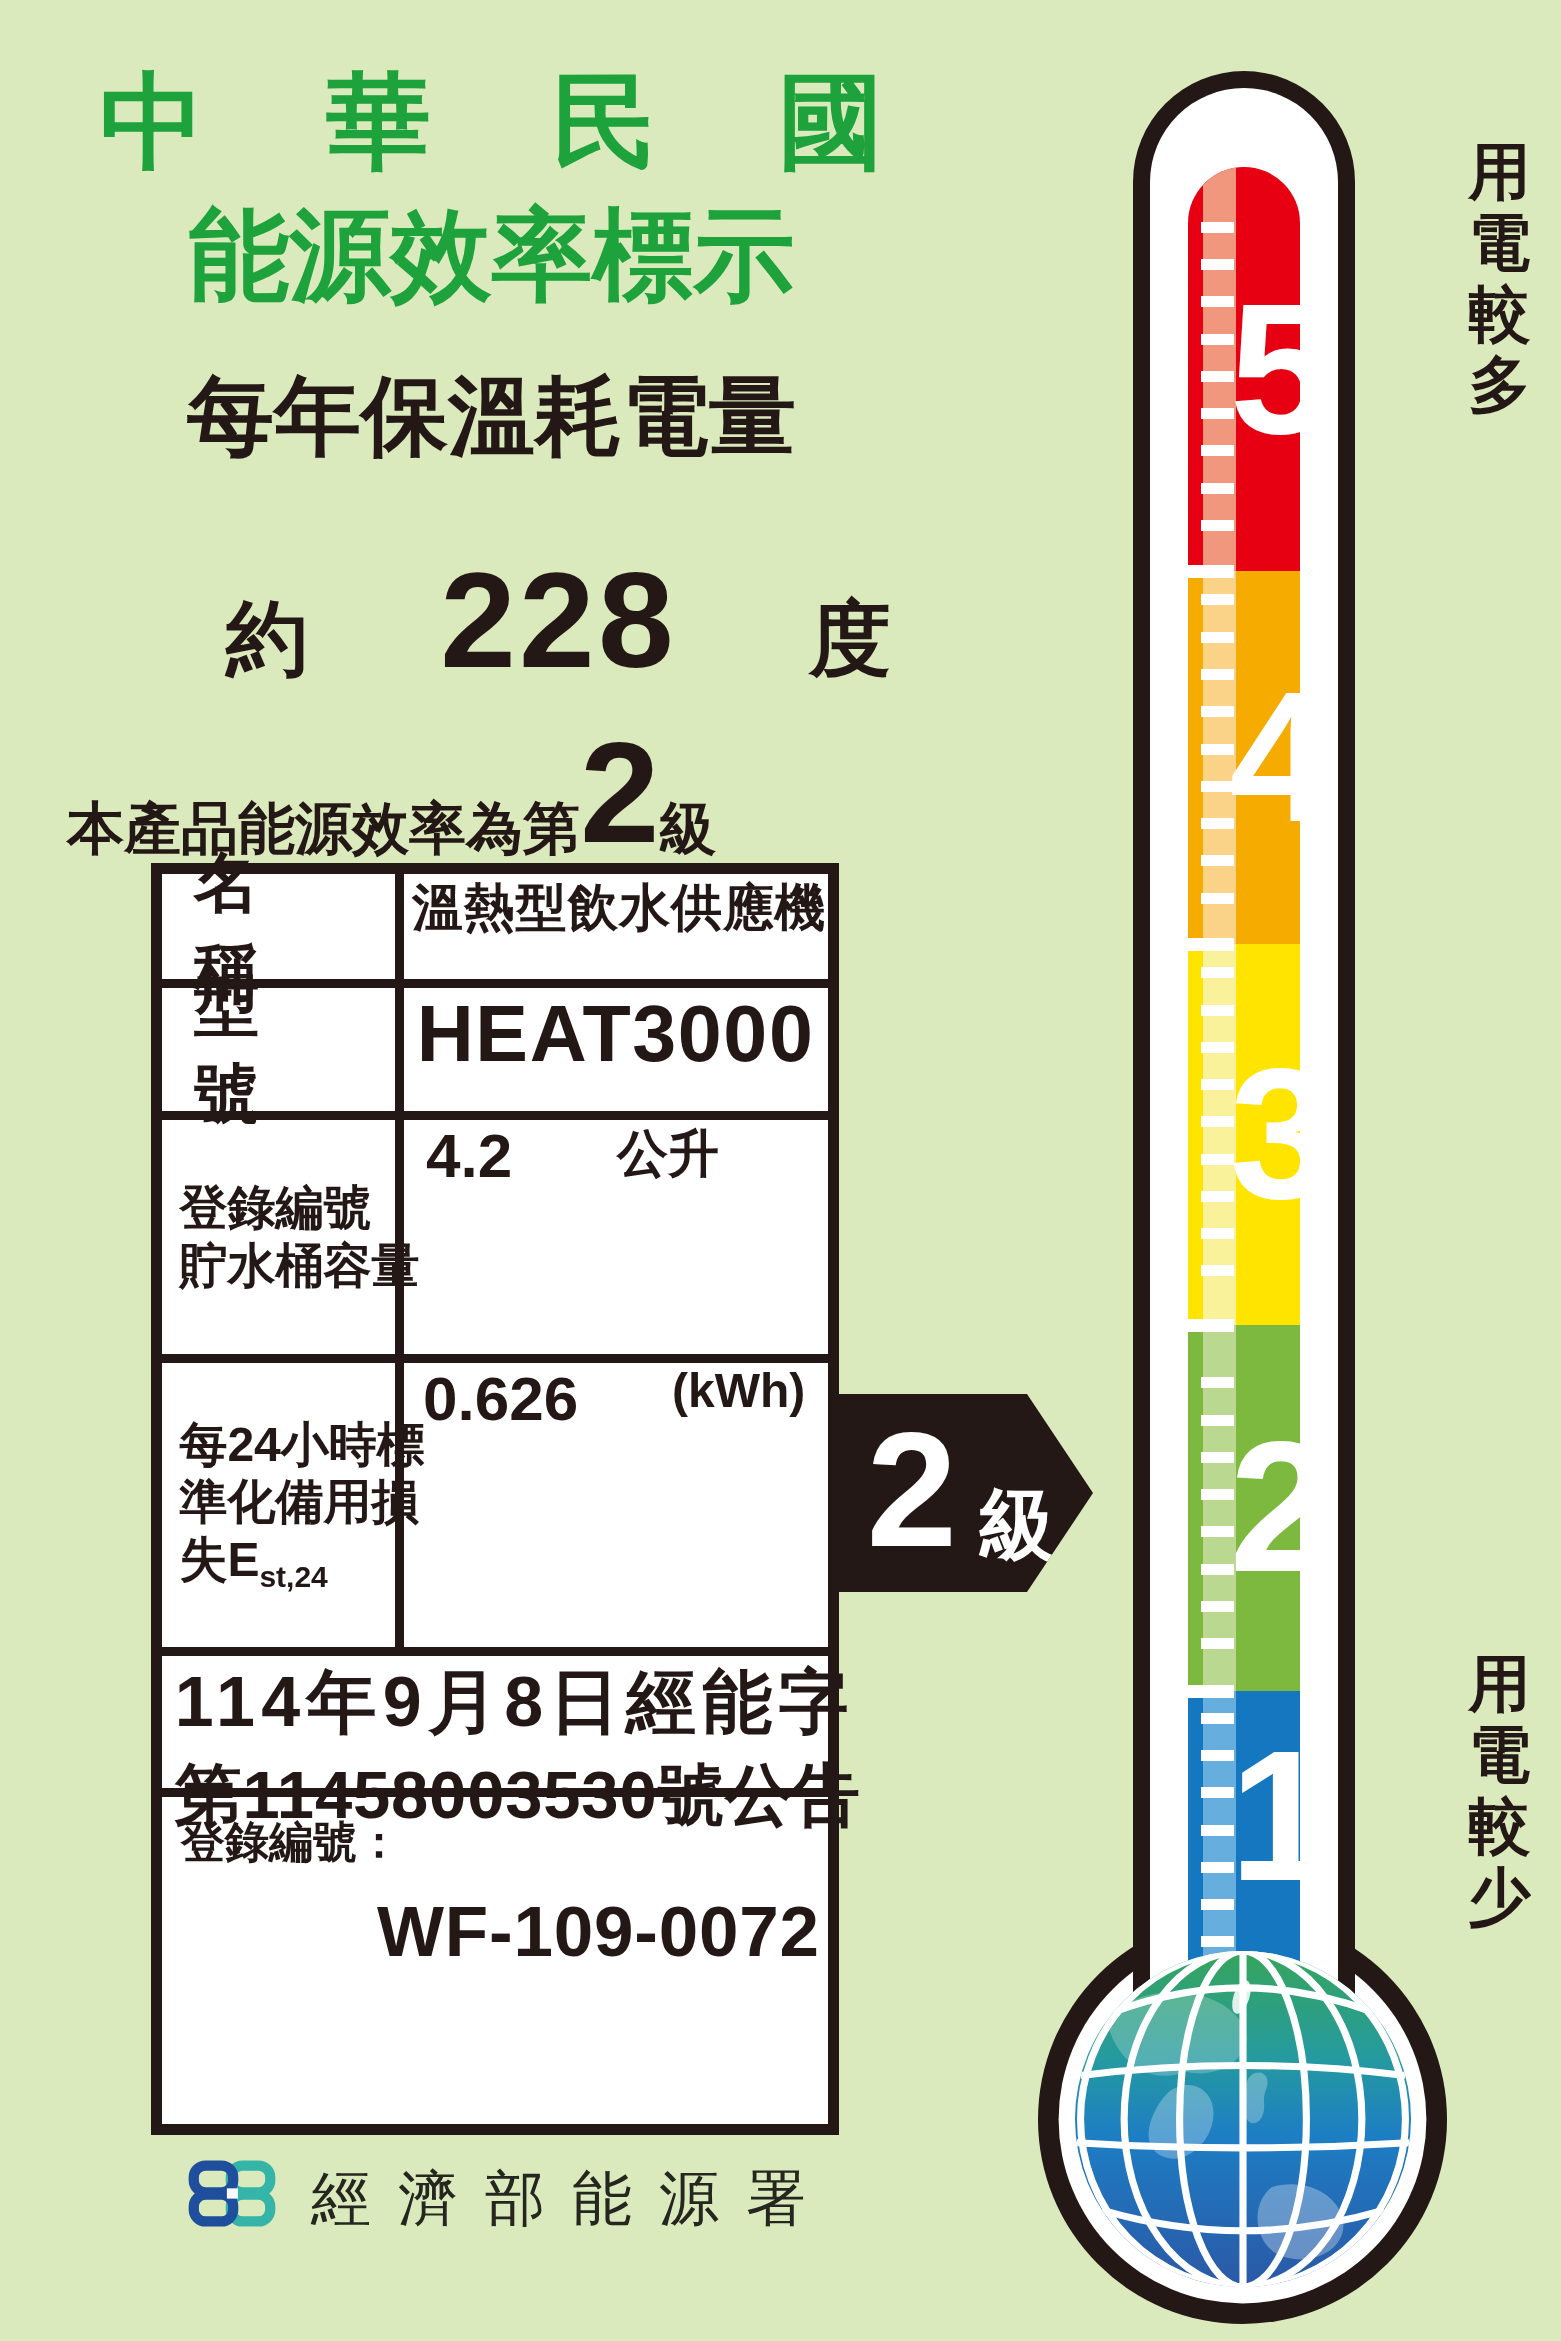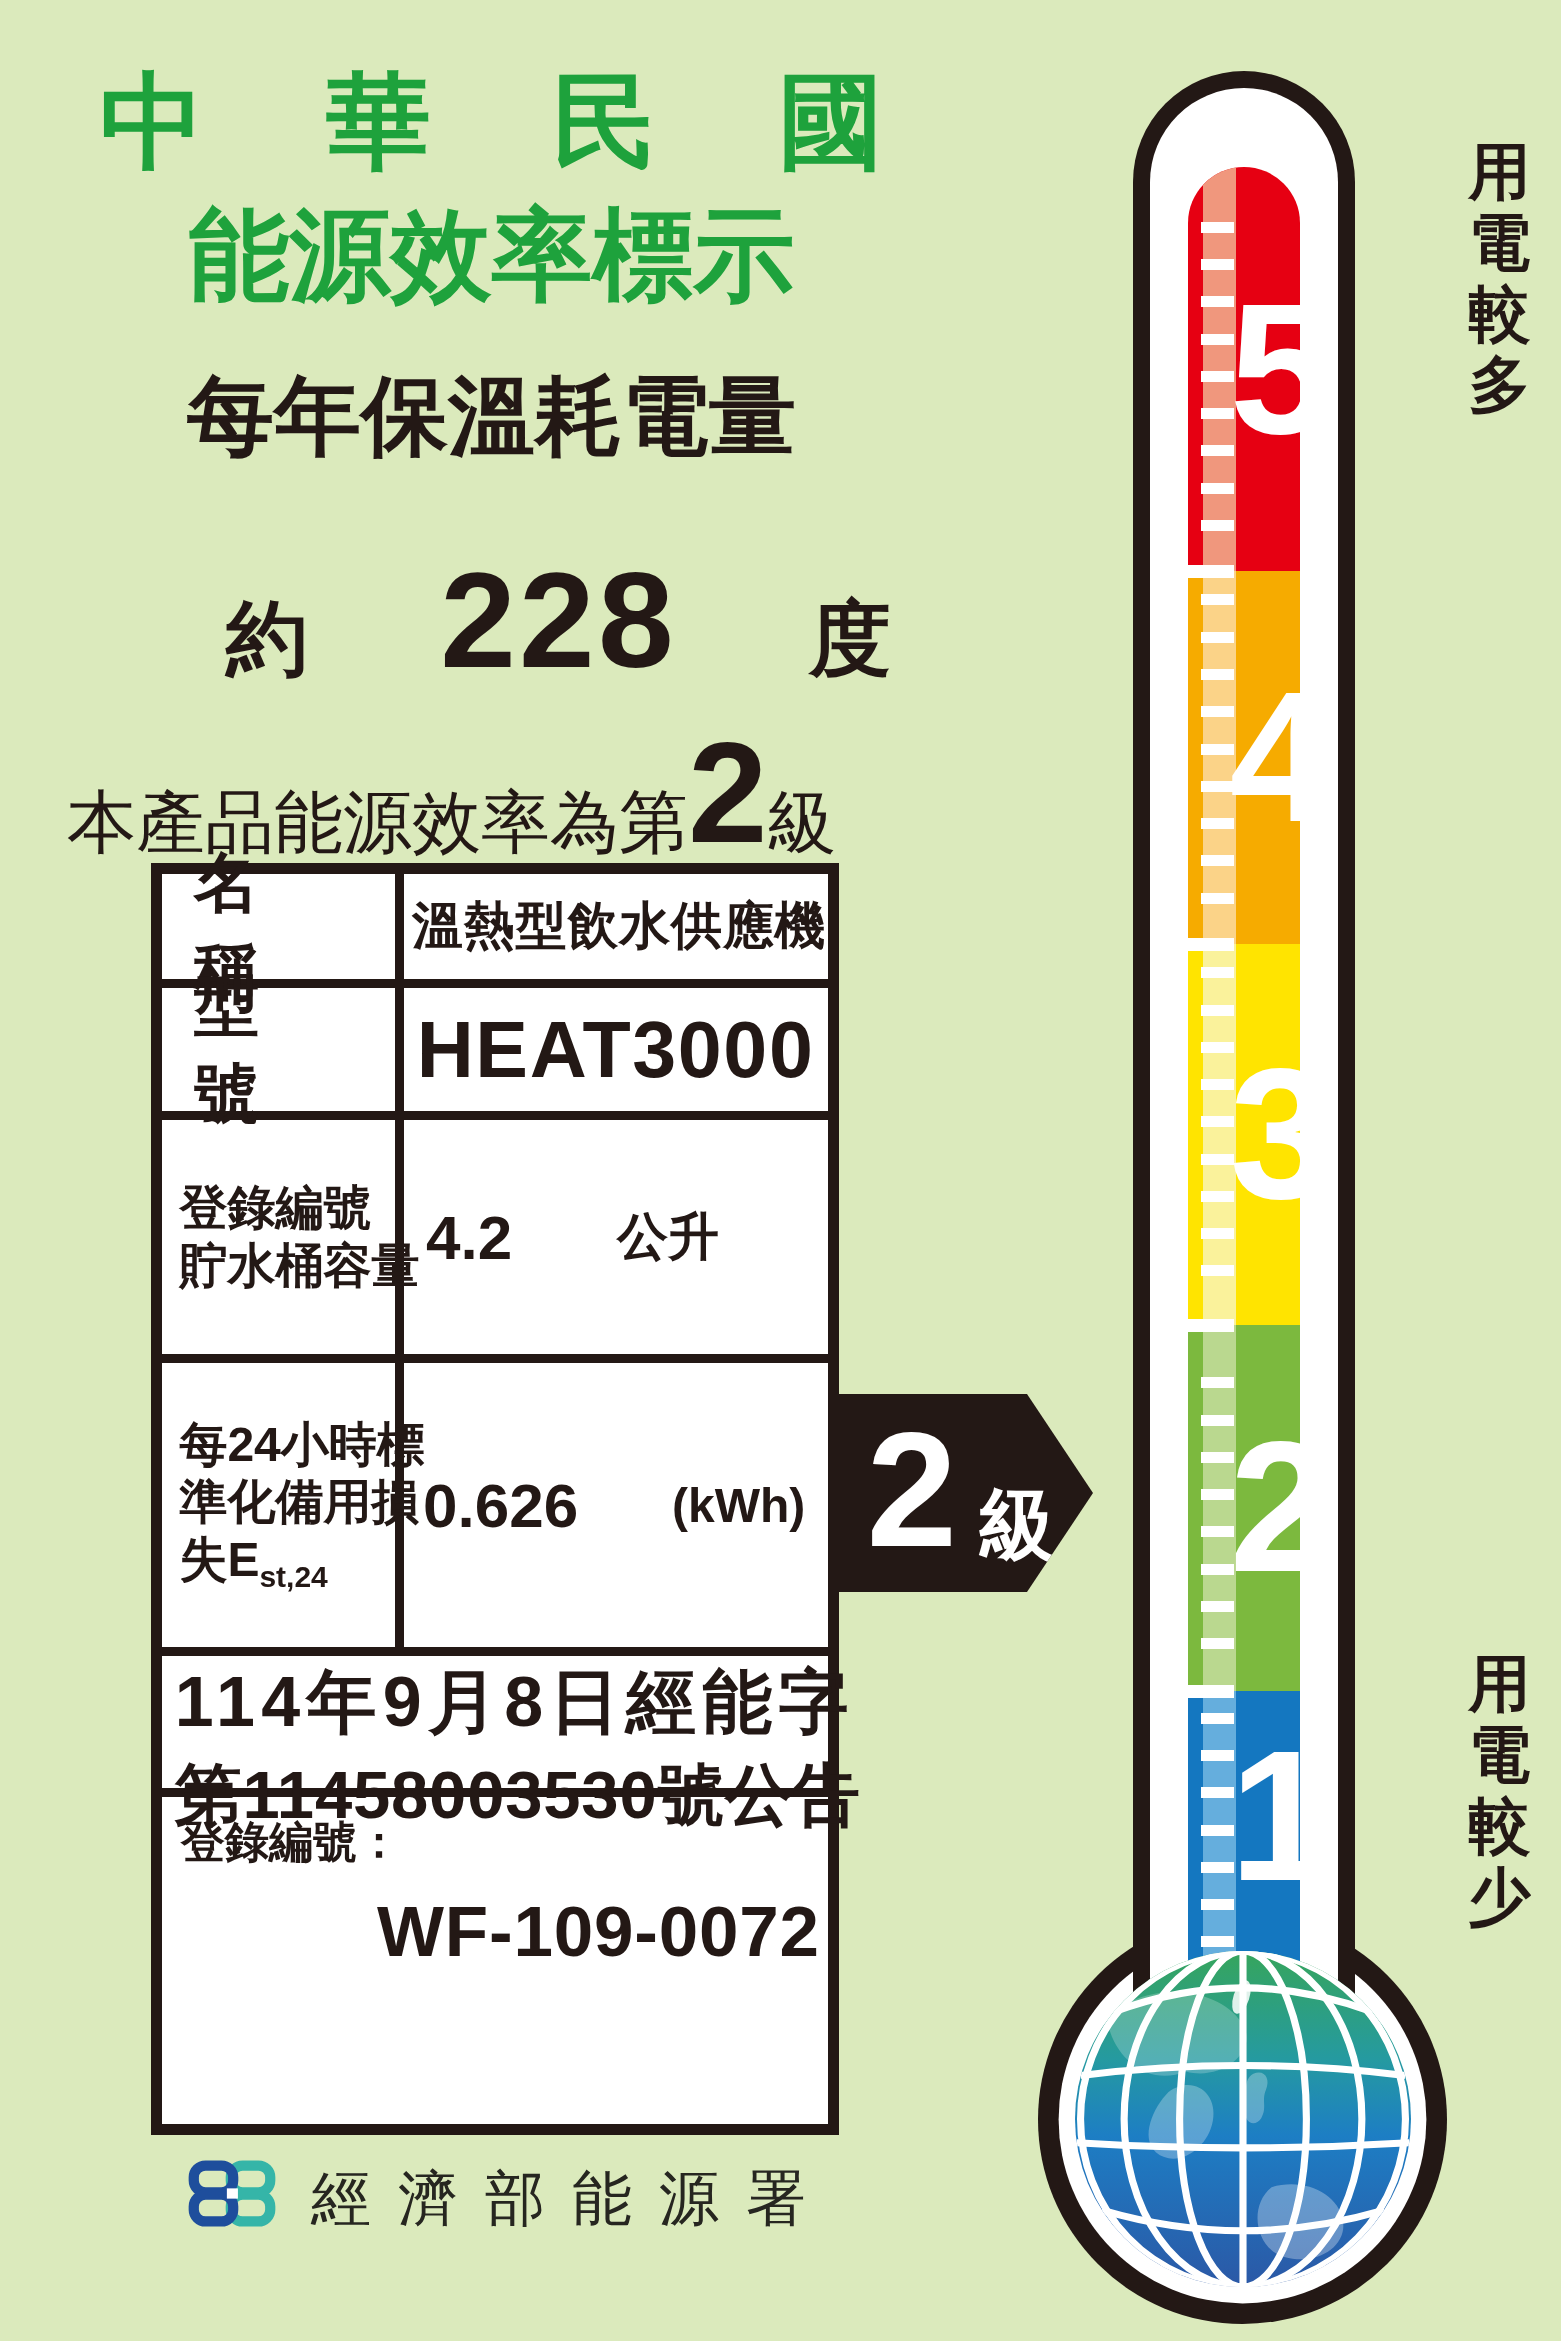--- a/index.html
+++ b/index.html
@@ -36,42 +36,42 @@
   .consumption-prefix,.consumption-unit{
     font-size:82px;font-weight:bold;line-height:1;margin-bottom:8px;
   }
   .consumption-value{
     font-size:136px;font-weight:bold;line-height:1;letter-spacing:3.2px;
   }
   .rating-row{
     left:67px;top:734px;height:125px;
     display:flex;align-items:flex-end;
   }
-  .rating-prefix,.rating-suffix{font-size:69px;font-weight:normal;line-height:1.05;}
+  .rating-prefix,.rating-suffix{font-size:57px;font-weight:bold;line-height:1.05;}
   .rating-value{font-size:143px;font-weight:bold;line-height:0.92;}
 
   
   .spec-table{
     left:151px;top:863px;width:688px;height:1272px;
     background:#ffffff;border:11px solid #231815;
     box-sizing:border-box;
     display:flex;flex-direction:column;
   }
   .t-row{position:relative;display:flex;box-sizing:border-box;border-bottom:9.5px solid #231815;}
   .t-row:last-child{border-bottom:none;}
   .label-cell{
     width:242px;box-sizing:border-box;border-right:9.5px solid #231815;
     display:flex;flex-direction:column;justify-content:center;
     padding-left:17.4px;
   }
   .label-cell.center{align-items:flex-start;padding-left:32px;}
   .big-label{font-size:65px;font-weight:bold;letter-spacing:4.8px;}
   .small-label{font-size:48px;font-weight:bold;line-height:1.2;white-space:nowrap;}
   .small-label sub{font-size:30px;}
-  .value-cell{flex:1;position:relative;display:flex;align-items:center;}
+  .value-cell{flex:1;position:relative;display:flex;align-items:flex-start;}
   .v-name{font-size:51px;font-weight:bold;padding-left:8px;letter-spacing:0.8px;white-space:nowrap;}
   .v-model{font-size:79px;font-weight:bold;padding-left:12.7px;letter-spacing:1.6px;}
   .v-num{position:absolute;font-size:62px;font-weight:bold;}
   .v-unit{position:absolute;font-size:51px;font-weight:bold;}
   .row3-num{left:22px;}  .row3-unit{left:213px;}
   .row4-num{left:19px;}  .row4-unit{left:268px;font-size:48px;}
   .ann-cell{flex:1;display:flex;flex-direction:column;justify-content:space-evenly;padding-left:12.7px;}
   .ann-line1{font-size:70px;font-weight:bold;letter-spacing:6.3px;white-space:nowrap;}
   .ann-line2{font-size:67px;font-weight:bold;letter-spacing:0.8px;white-space:nowrap;}
   .reg-cell{flex:1;position:relative;padding-left:16px;}

